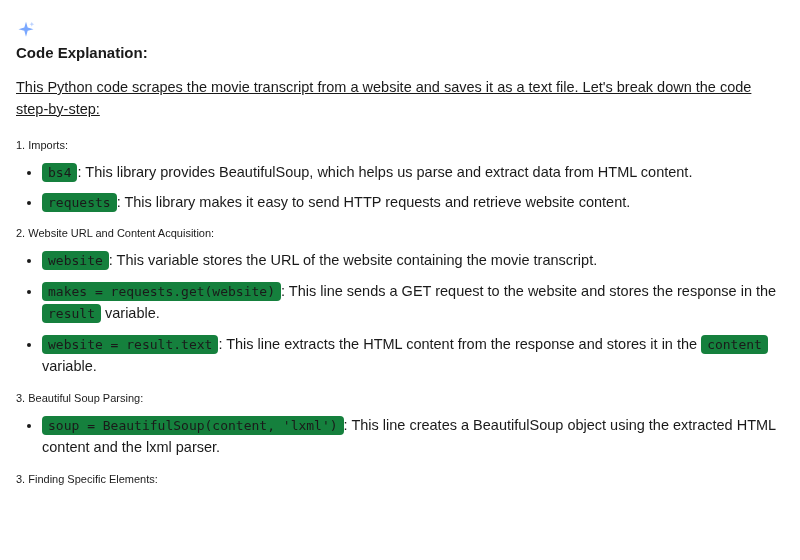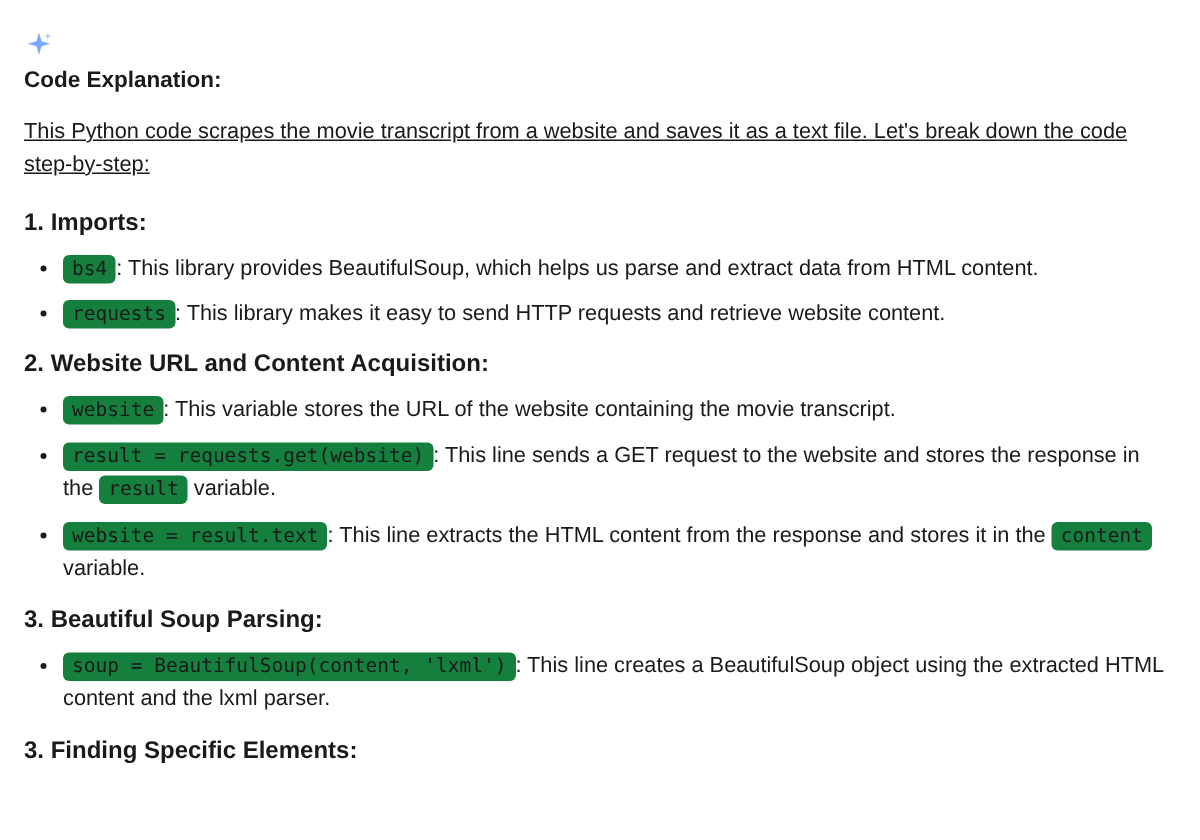--- a/index.html
+++ b/index.html
@@ -33,22 +33,22 @@
     font-size: 15px;
     margin: 0 0 16px 0;
   }
   .intro {
     font-size: 14.5px;
     line-height: 1.5;
     margin: 0 0 18px 0;
     text-decoration: underline;
   }
   .section-heading {
-    font-weight: 700;
-    font-size: 16px;
+    font-weight: 400;
+    font-size: 11px;
     margin: 14px 0 10px 0;
   }
   ul.items {
     list-style: disc;
     padding-left: 26px;
     margin: 6px 0 14px 0;
   }
   ul.items li {
     font-size: 14.5px;
     line-height: 1.55;
@@ -89,21 +89,21 @@
         <code>requests</code><span>: This library makes it easy to send HTTP requests and retrieve website content.</span>
       </li>
     </ul>
 
     <p class="section-heading">2. Website URL and Content Acquisition:</p>
     <ul class="items">
       <li>
         <code>website</code><span>: This variable stores the URL of the website containing the movie transcript.</span>
       </li>
       <li>
-        <code>result = requests.get(website)</code><span>: This line sends a GET request to the website and stores the response in the </span><code>result</code><span> variable.</span>
+        <code>makes = requests.get(website)</code><span>: This line sends a GET request to the website and stores the response in the </span><code>result</code><span> variable.</span>
       </li>
       <li>
         <code>website = result.text</code><span>: This line extracts the HTML content from the response and stores it in the </span><code>content</code><span> variable.</span>
       </li>
     </ul>
 
     <p class="section-heading">3. Beautiful Soup Parsing:</p>
     <ul class="items">
       <li>
         <code>soup = BeautifulSoup(content, 'lxml')</code><span>: This line creates a BeautifulSoup object using the extracted HTML content and the lxml parser.</span>

